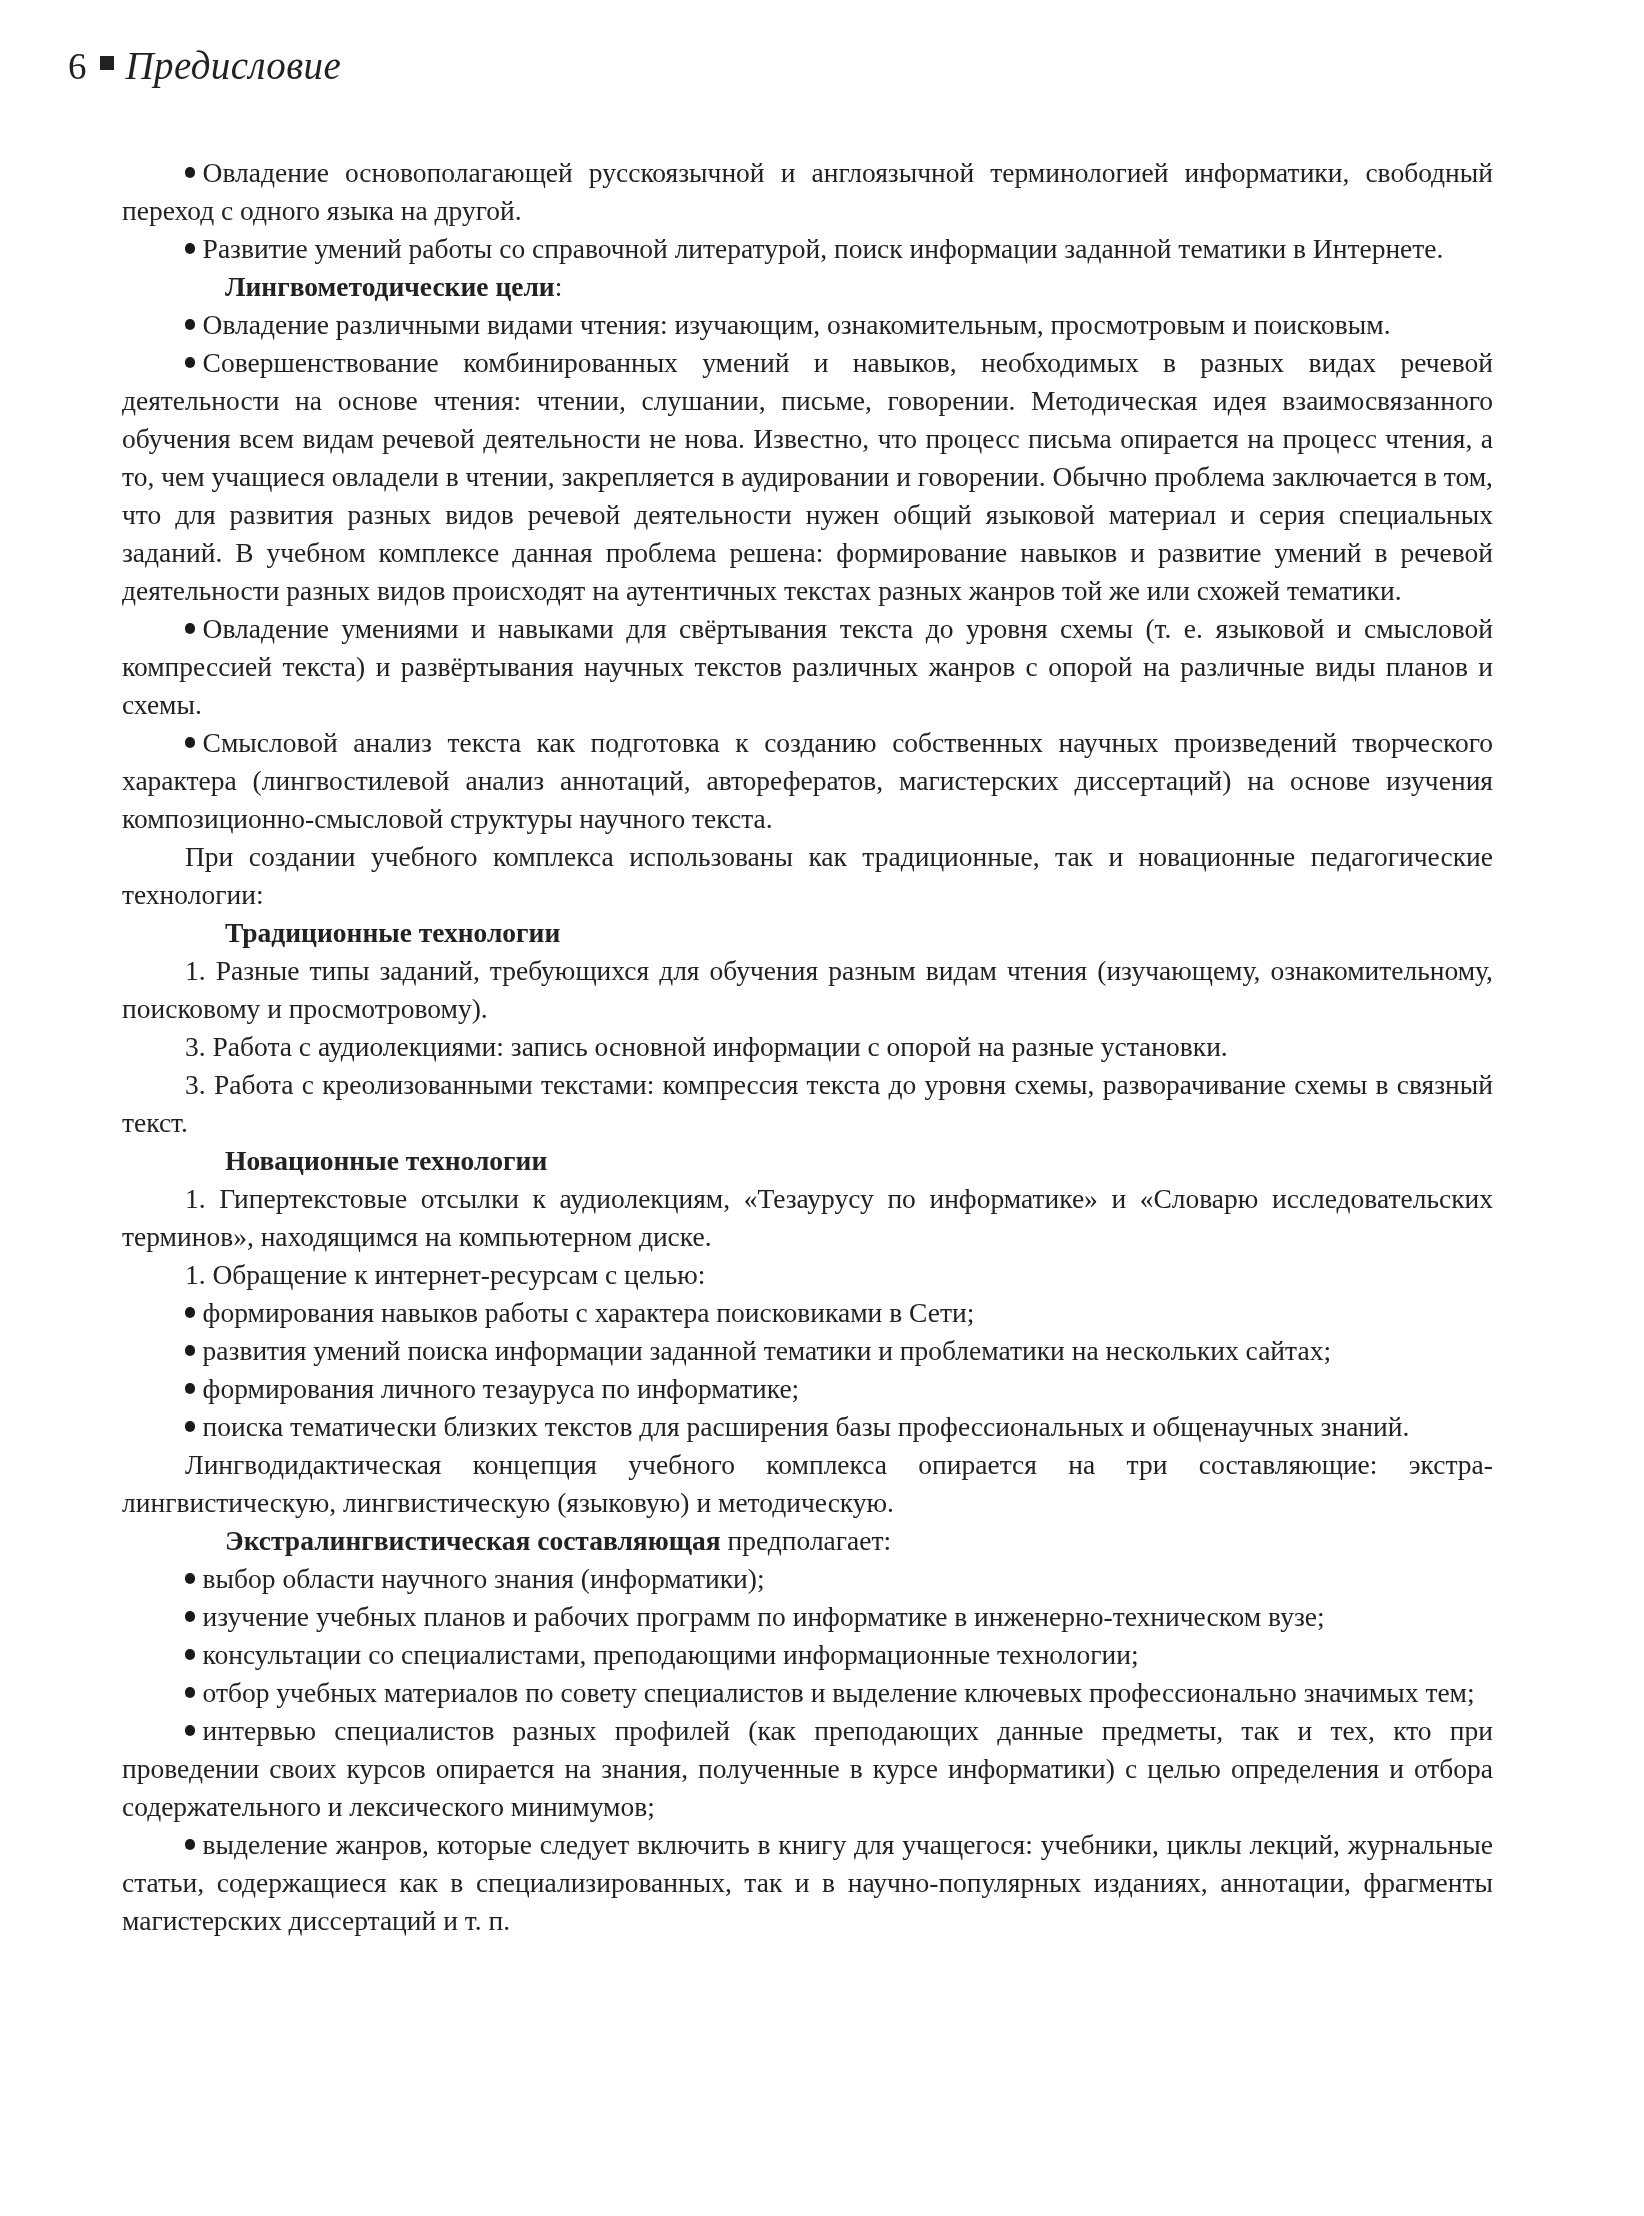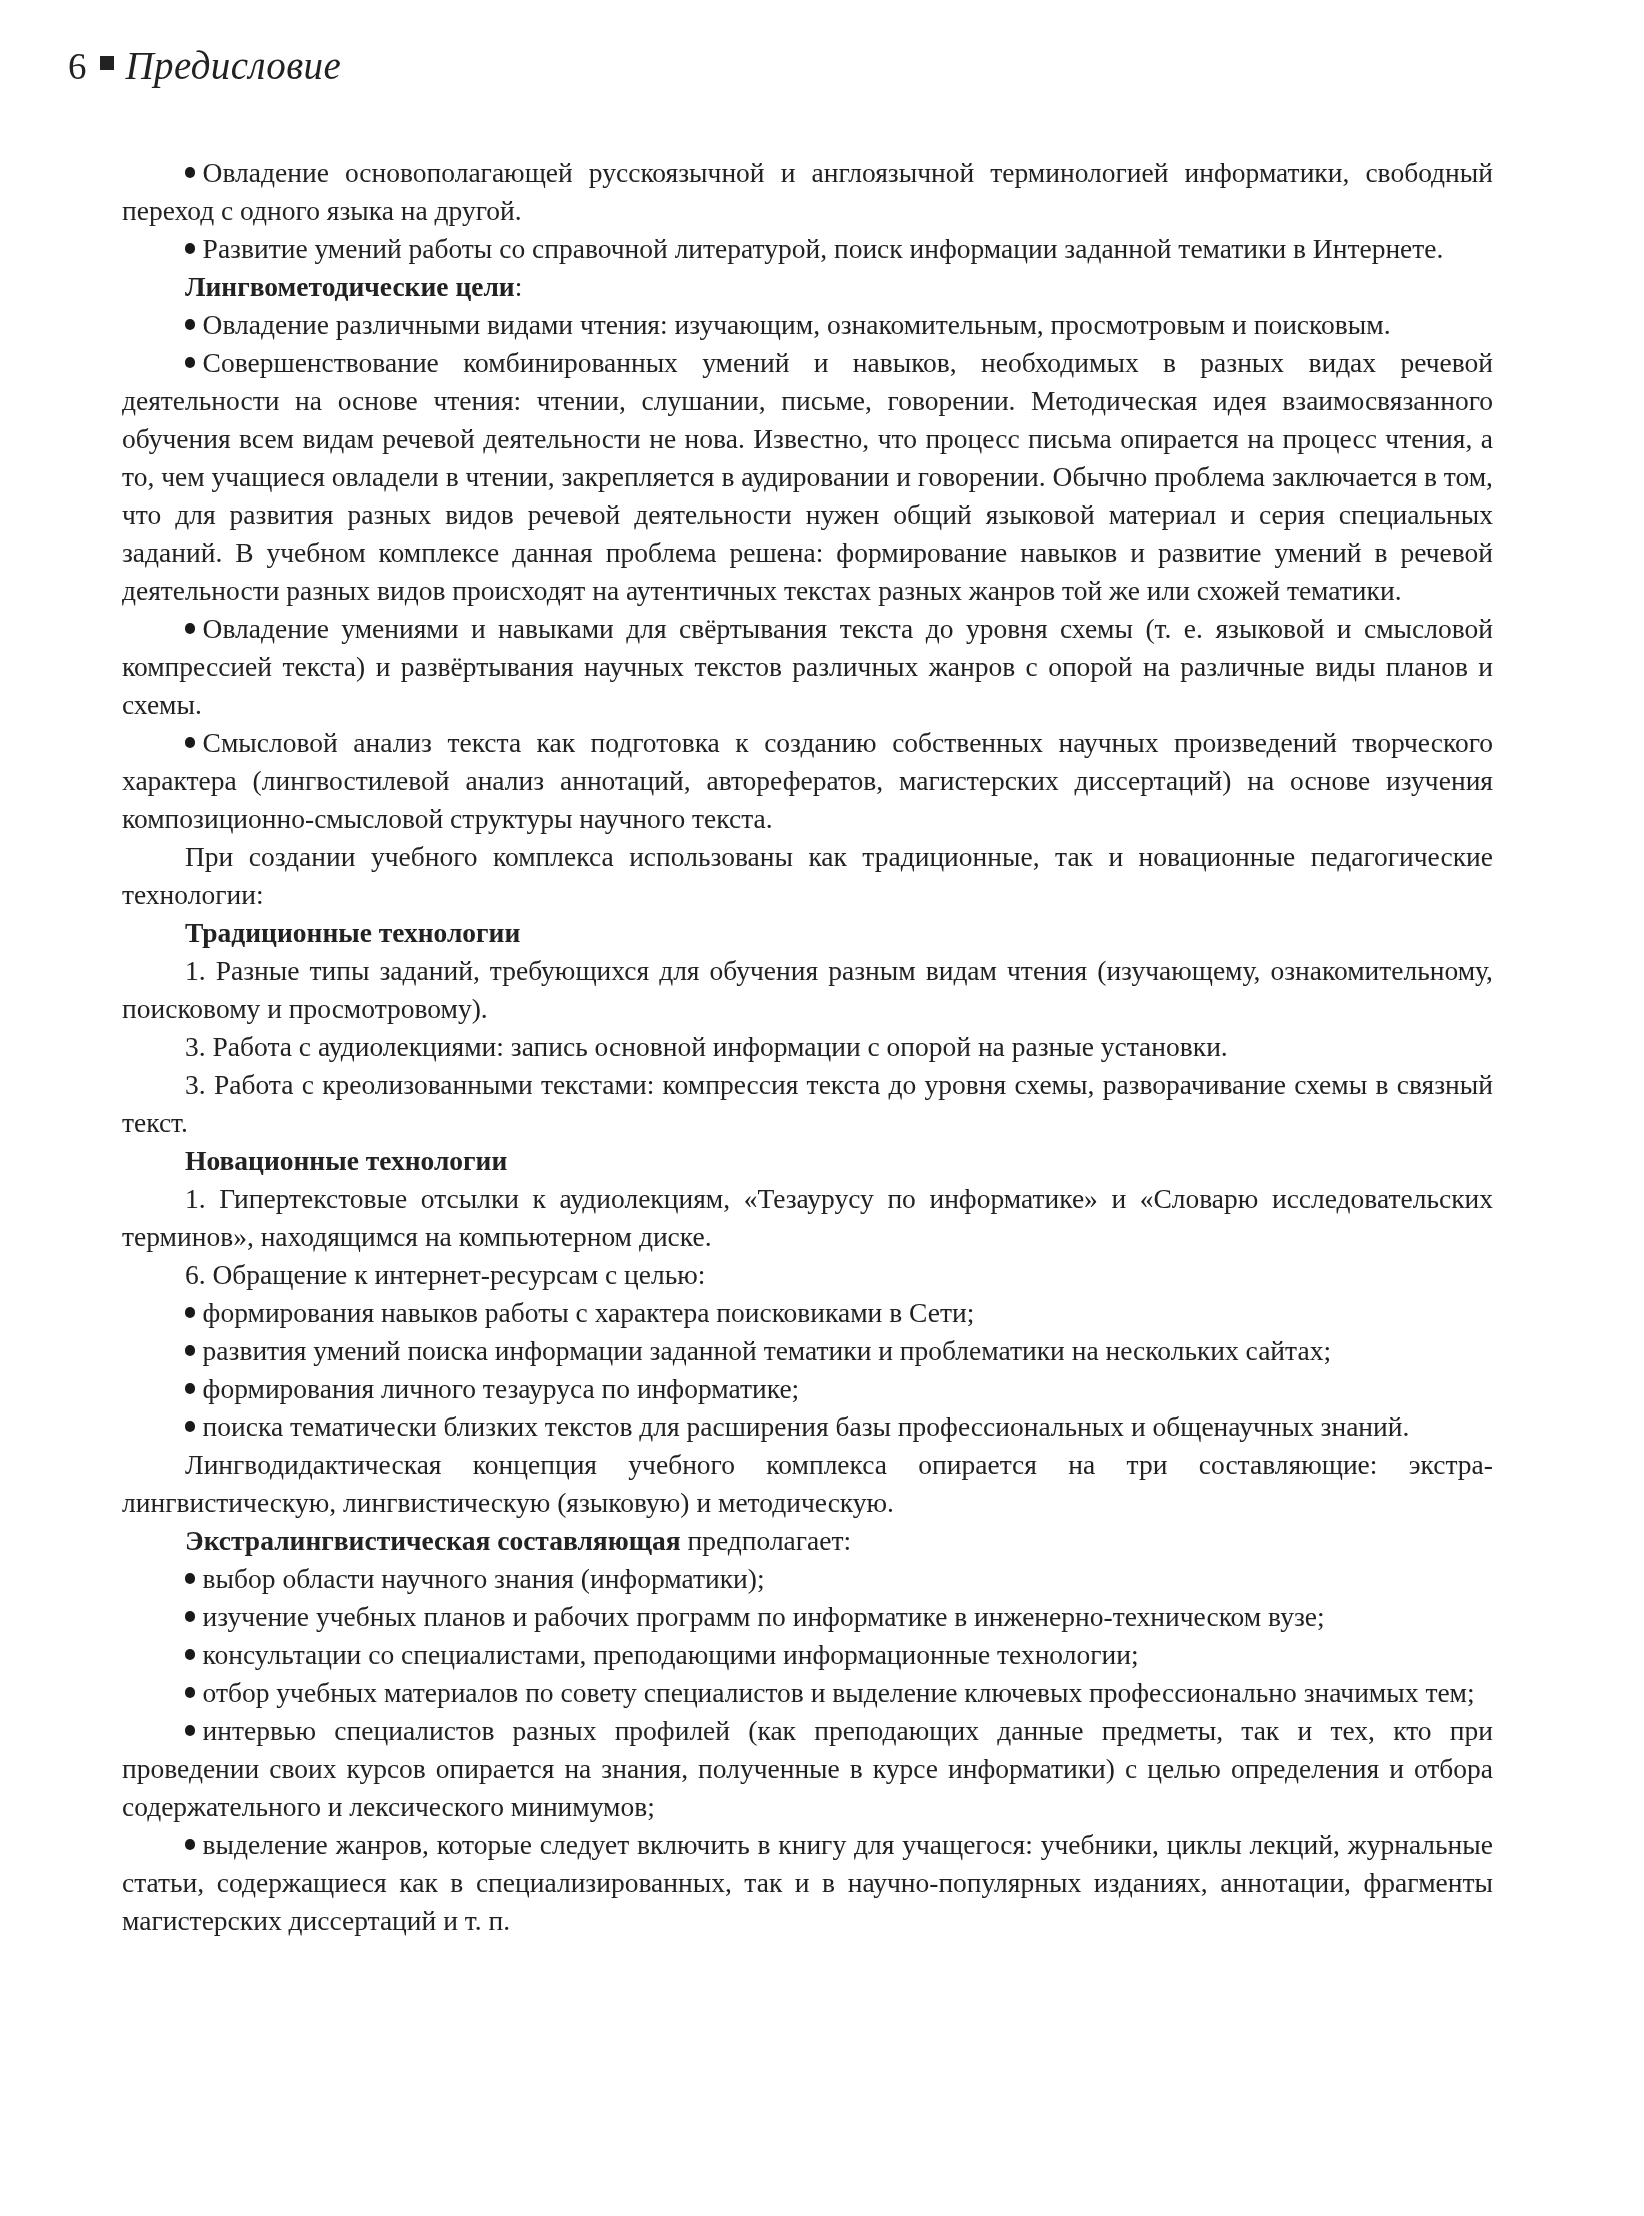--- a/index.html
+++ b/index.html
@@ -54,20 +54,21 @@
       color: #222;
       font-family: Liberation Serif, serif;
     }
     .content p {
       margin: 0;
       text-indent: 63px;
       hyphens: manual;
     }
     .content .lead-bold {
       font-weight: bold;
+      margin-left: 40px;
     }
     .bullet-dot {
       display: inline-block;
       width: 10.3px;
       height: 10.3px;
       border-radius: 50%;
       background: #1a1a1a;
       margin-right: 7.3px;
       position: relative;
       top: -4.4px;
@@ -91,21 +92,21 @@
   <p><span class="bullet-dot"></span><span>Совершенствование комбинированных умений и навыков, необходимых в разных видах речевой деятельности на основе чтения: чтении, слушании, письме, говорении. Методическая идея взаимосвя­занного обучения всем видам речевой деятельности не нова. Известно, что процесс письма опирается на процесс чтения, а то, чем учащиеся овладели в чтении, закрепляется в аудировании и говорении. Обычно проблема заключается в том, что для развития разных видов речевой деятельности нужен общий языковой материал и серия специальных заданий. В учебном комплексе данная проблема ре­шена: формирование навыков и развитие умений в речевой деятельности разных видов происходят на аутентичных текстах разных жанров той же или схожей тематики.</span></p>
   <p><span class="bullet-dot"></span><span>Овладение умениями и навыками для свёртывания текста до уровня схемы (т. е. языковой и смысловой компрессией текста) и развёртывания научных текстов различных жанров с опорой на различные виды планов и схемы.</span></p>
   <p><span class="bullet-dot"></span><span>Смысловой анализ текста как подготовка к созданию собственных научных произведений твор­ческого характера (лингвостилевой анализ аннотаций, авторефератов, магистерских диссертаций) на основе изучения композиционно-смысловой структуры научного текста.</span></p>
   <p>При создании учебного комплекса использованы как традиционные, так и новационные педагоги­ческие технологии:</p>
   <p class="heading-line"><span class="lead-bold">Традиционные технологии</span><span></span></p>
   <p>1. Разные типы заданий, требующихся для обучения разным видам чтения (изучающему, ознако­мительному, поисковому и просмотровому).</p>
   <p>3. Работа с аудиолекциями: запись основной информации с опорой на разные установки.</p>
   <p>3. Работа с креолизованными текстами: компрессия текста до уровня схемы, разворачивание схе­мы в связный текст.</p>
   <p class="heading-line"><span class="lead-bold">Новационные технологии</span><span></span></p>
   <p>1. Гипертекстовые отсылки к аудиолекциям, «Тезаурусу по информатике» и «Словарю исследова­тельских терминов», находящимся на компьютерном диске.</p>
-  <p>6. Обращение к интернет-ресурсам с целью:</p>
+  <p>1. Обращение к интернет-ресурсам с целью:</p>
   <p><span class="bullet-dot"></span><span>формирования навыков работы с характера поисковиками в Сети;</span></p>
   <p><span class="bullet-dot"></span><span>развития умений поиска информации заданной тематики и проблематики на нескольких сайтах;</span></p>
   <p><span class="bullet-dot"></span><span>формирования личного тезауруса по информатике;</span></p>
   <p><span class="bullet-dot"></span><span>поиска тематически близких текстов для расширения базы профессиональных и общенаучных знаний.</span></p>
   <p>Лингводидактическая концепция учебного комплекса опирается на три составляющие: экстра­лингвистическую, лингвистическую (языковую) и методическую.</p>
   <p class="heading-line"><span class="lead-bold">Экстралингвистическая составляющая</span><span> предполагает:</span></p>
   <p><span class="bullet-dot"></span><span>выбор области научного знания (информатики);</span></p>
   <p><span class="bullet-dot"></span><span>изучение учебных планов и рабочих программ по информатике в инженерно-техническом вузе;</span></p>
   <p><span class="bullet-dot"></span><span>консультации со специалистами, преподающими информационные технологии;</span></p>
   <p><span class="bullet-dot"></span><span>отбор учебных материалов по совету специалистов и выделение ключевых профессионально значимых тем;</span></p>

